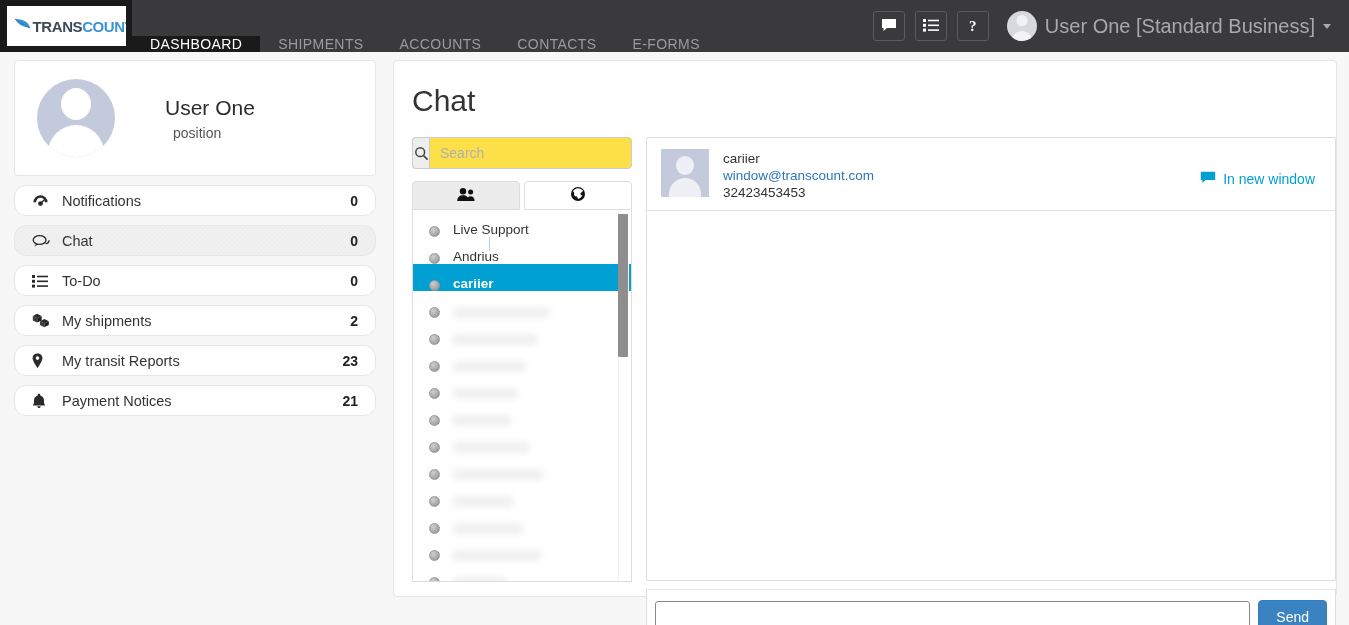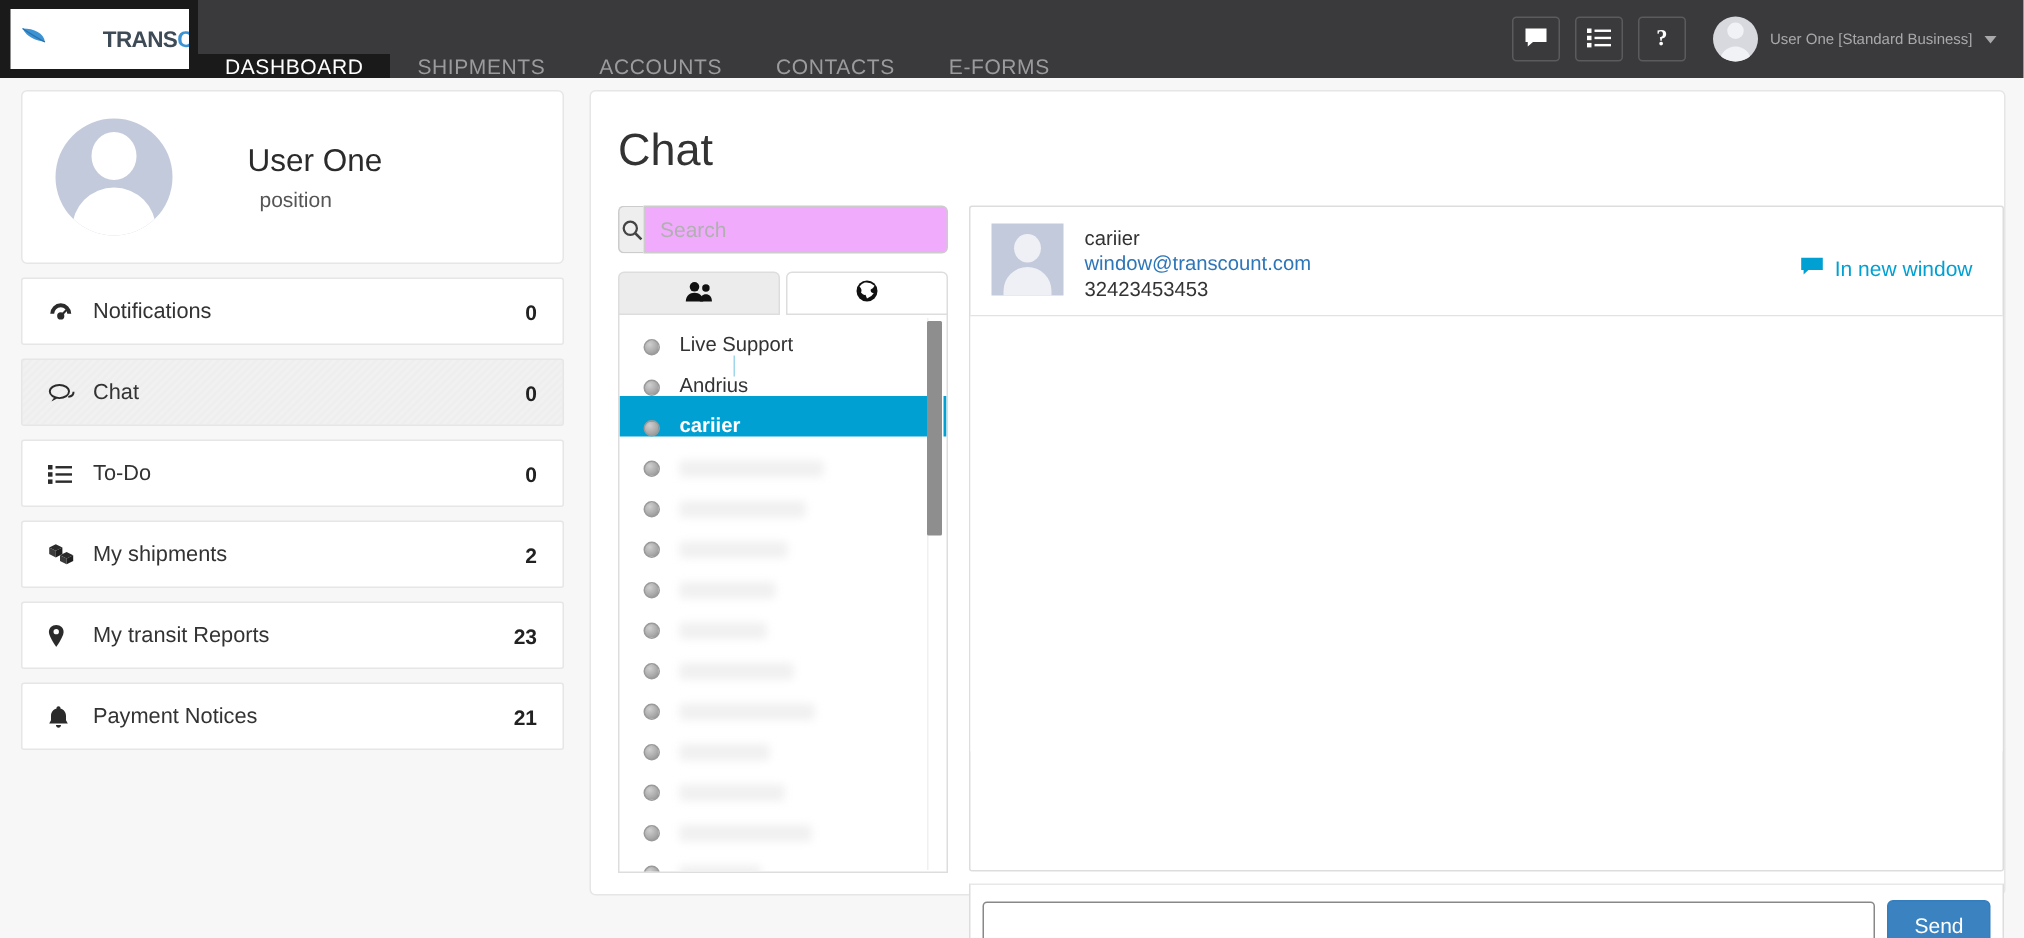--- a/index.html
+++ b/index.html
@@ -33,21 +33,21 @@
     width: 119px; height: 40px;
     display: flex; align-items: center; justify-content: flex-start;
     padding-left: 5px;
     overflow: hidden;
   }
   .brand-leaf { flex: 0 0 auto; margin-right: 1px; }
   .brand-text {
     font-size: 15px; font-weight: bold; letter-spacing: -0.4px;
     white-space: nowrap;
   }
-  .brand-text .t1 { color: #3e4a56; margin-left: 36px; }
+  .brand-text .t1 { color: #3e4a56; }
   .brand-text .t2 { color: #3c93d4; }
 
   .nav-items { display: flex; align-items: flex-end; flex: 0 0 auto; }
   .nav-item {
     display: flex; align-items: center;
     padding: 0 18px;
     color: #9b9b9e;
     font-size: 14px;
     letter-spacing: 0.4px;
     text-decoration: none;
@@ -83,21 +83,21 @@
     flex: 0 0 auto;
   }
   .nav-avatar .head {
     position: absolute; left: 50%; top: 4px; transform: translateX(-50%);
     width: 11px; height: 11px; border-radius: 50%; background: #f1f2f5;
   }
   .nav-avatar .body {
     position: absolute; left: 50%; bottom: -6px; transform: translateX(-50%);
     width: 21px; height: 16px; border-radius: 11px 11px 0 0; background: #f1f2f5;
   }
-  .nav-user-name { color: #a9a9ac; font-size: 10px; white-space: nowrap; }
+  .nav-user-name { color: #a9a9ac; font-size: 20px; white-space: nowrap; }
   .caret {
     width: 0; height: 0;
     border-left: 4px solid transparent;
     border-right: 4px solid transparent;
     border-top: 5px solid #a9a9ac;
   }
 
   
   .page { position: absolute; top: 52px; left: 0; width: 1349px; height: 573px; }
 
@@ -125,22 +125,22 @@
     position: absolute; left: 50%; bottom: -12px; transform: translateX(-50%);
     width: 56px; height: 44px; border-radius: 28px 28px 0 0; background: #ffffff;
   }
   .profile-info { margin-left: 22px; }
   .profile-name { font-size: 21px; color: #2b2b2b; line-height: 1.2; margin-left: 28px; }
   .profile-position { font-size: 14px; color: #555; margin-top: 4px; margin-left: 36px; }
 
   .menu-item {
     background: #ffffff;
     border: 1px solid #e6e6e6;
-    border-radius: 2px;
-    height: 45px;
+    border-radius: 12px;
+    height: 31px;
     display: flex; align-items: center;
     padding: 4px 17px;
     margin-bottom: 9px;
     cursor: pointer;
   }
   .menu-item.active {
     background: #f1f1f1;
     background-image: linear-gradient(135deg, rgba(0,0,0,0.012) 25%, transparent 25%, transparent 50%, rgba(0,0,0,0.012) 50%, rgba(0,0,0,0.012) 75%, transparent 75%);
     background-size: 5px 5px;
   }
@@ -175,21 +175,21 @@
     border-radius: 4px 0 0 4px;
     background: #eeeeee;
     display: flex; align-items: center; justify-content: center;
     color: #444;
   }
   .search-input {
     flex: 1 1 auto;
     border: 1px solid #ccc; border-radius: 0 4px 4px 0;
     padding: 0 10px; font-size: 14px; color: #555;
     font-family: "Liberation Sans", sans-serif;
-    outline: none; background: #f0abfc;
+    outline: none; background: #fde047;
   }
   .search-input::placeholder { color: #b0b0b0; }
 
   .tabs { display: flex; margin-top: 12px; gap: 4px; }
   .tab {
     flex: 1 1 0; height: 29px;
     border: 1px solid #dddddd;
     border-radius: 4px 4px 0 0;
     background: #ffffff;
     display: flex; align-items: center; justify-content: center;

